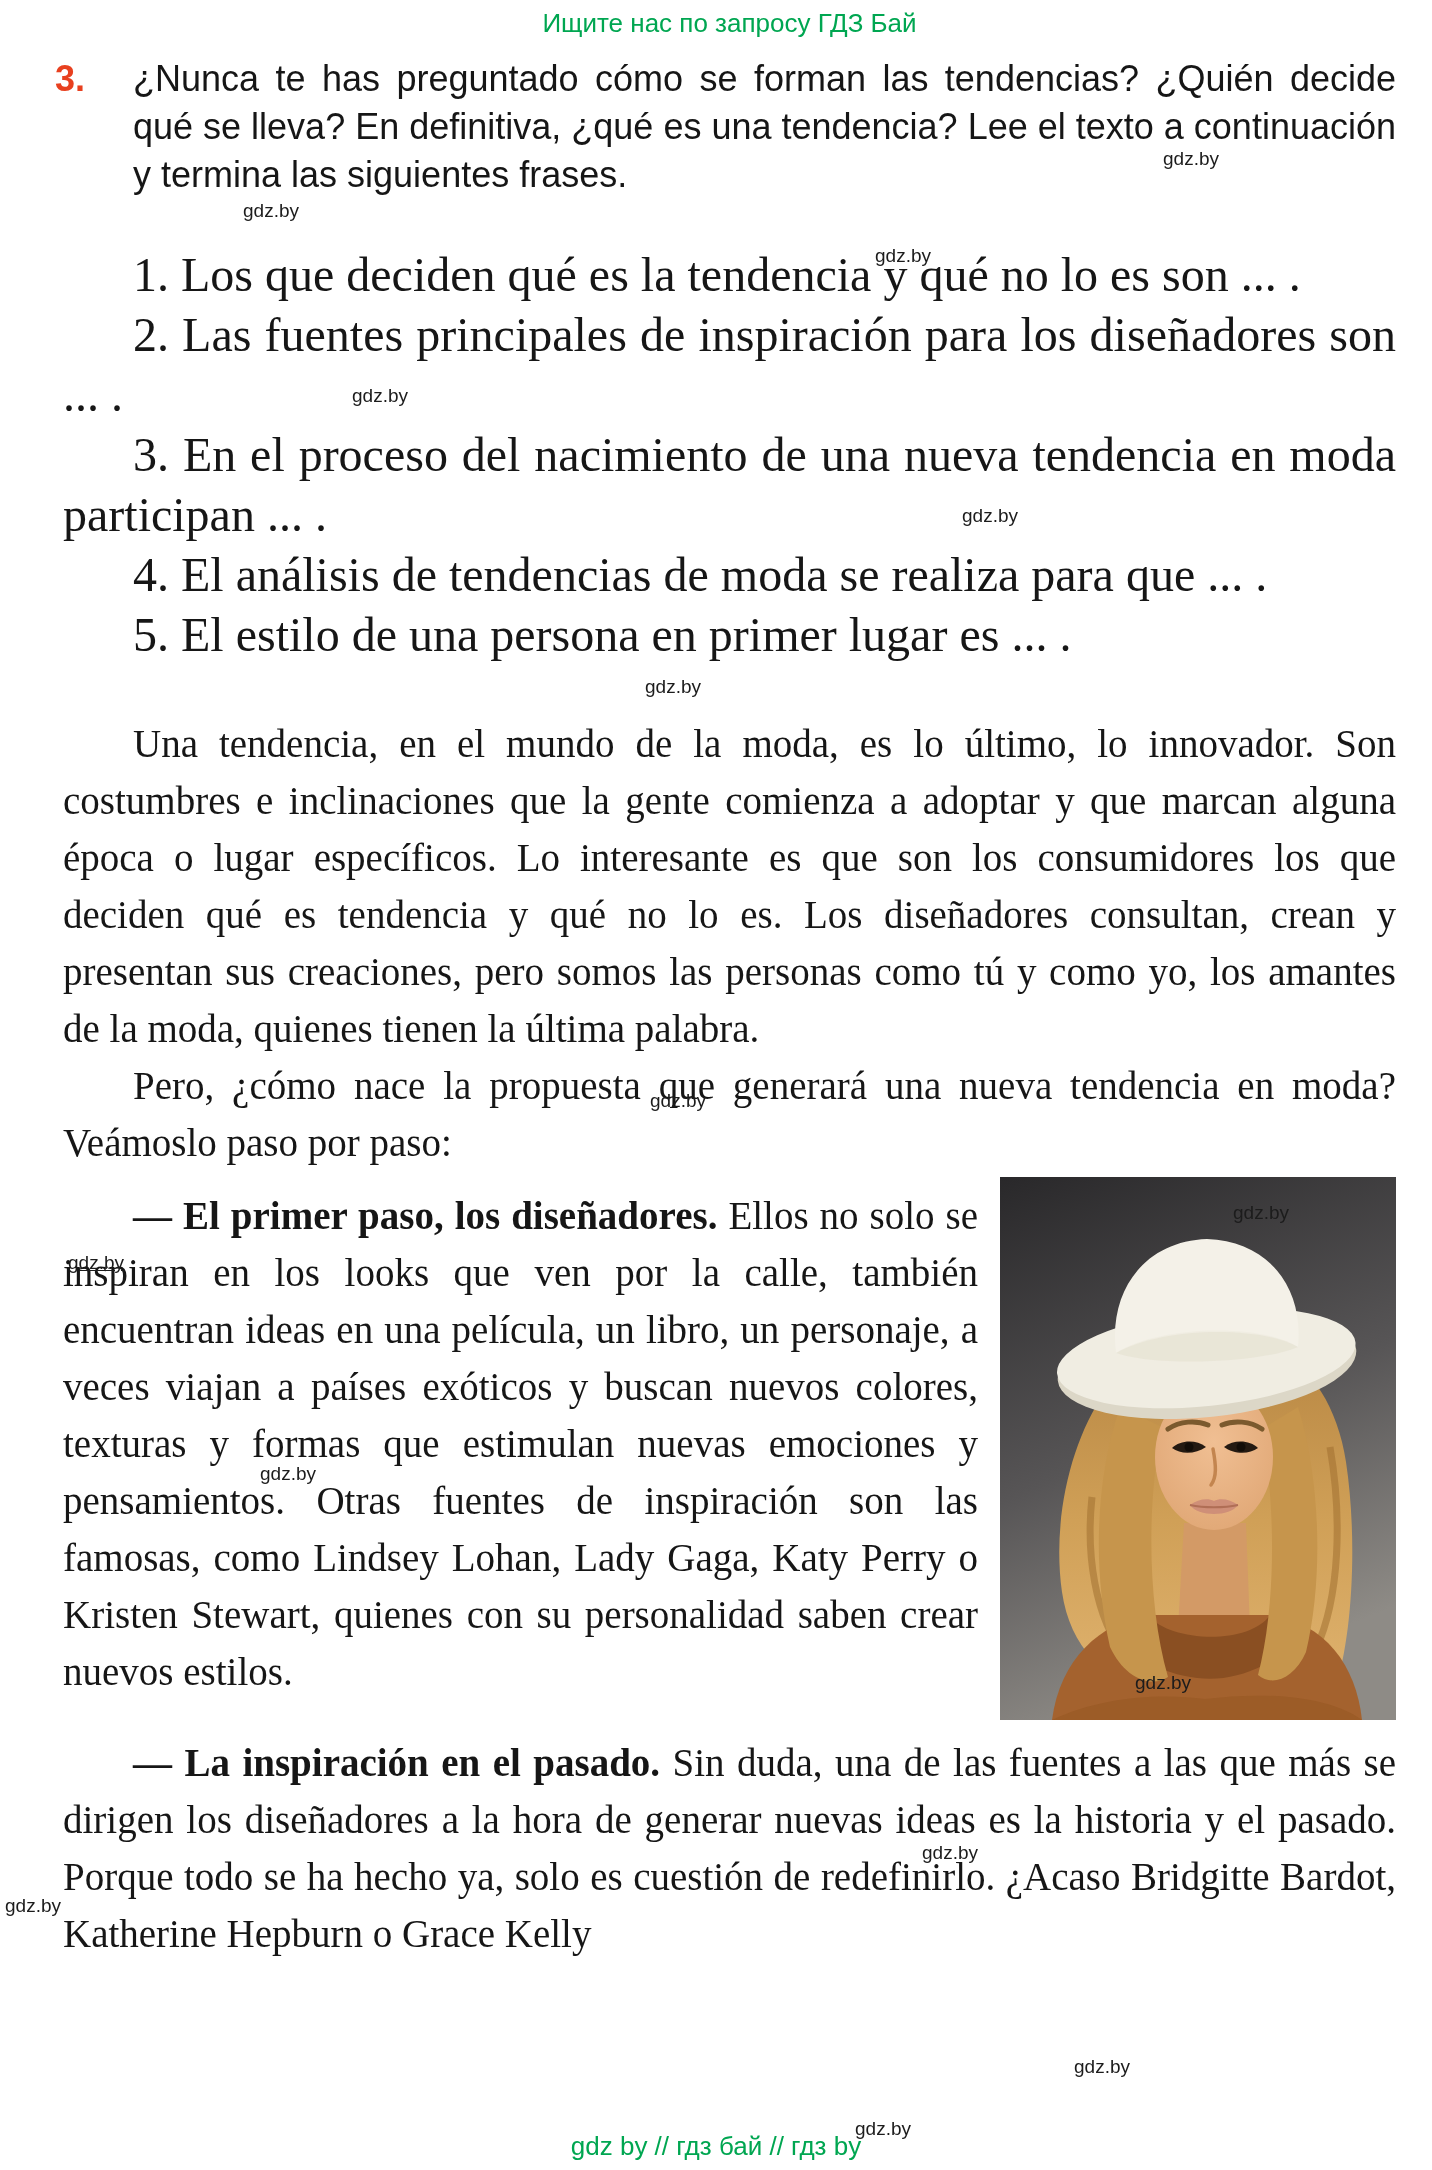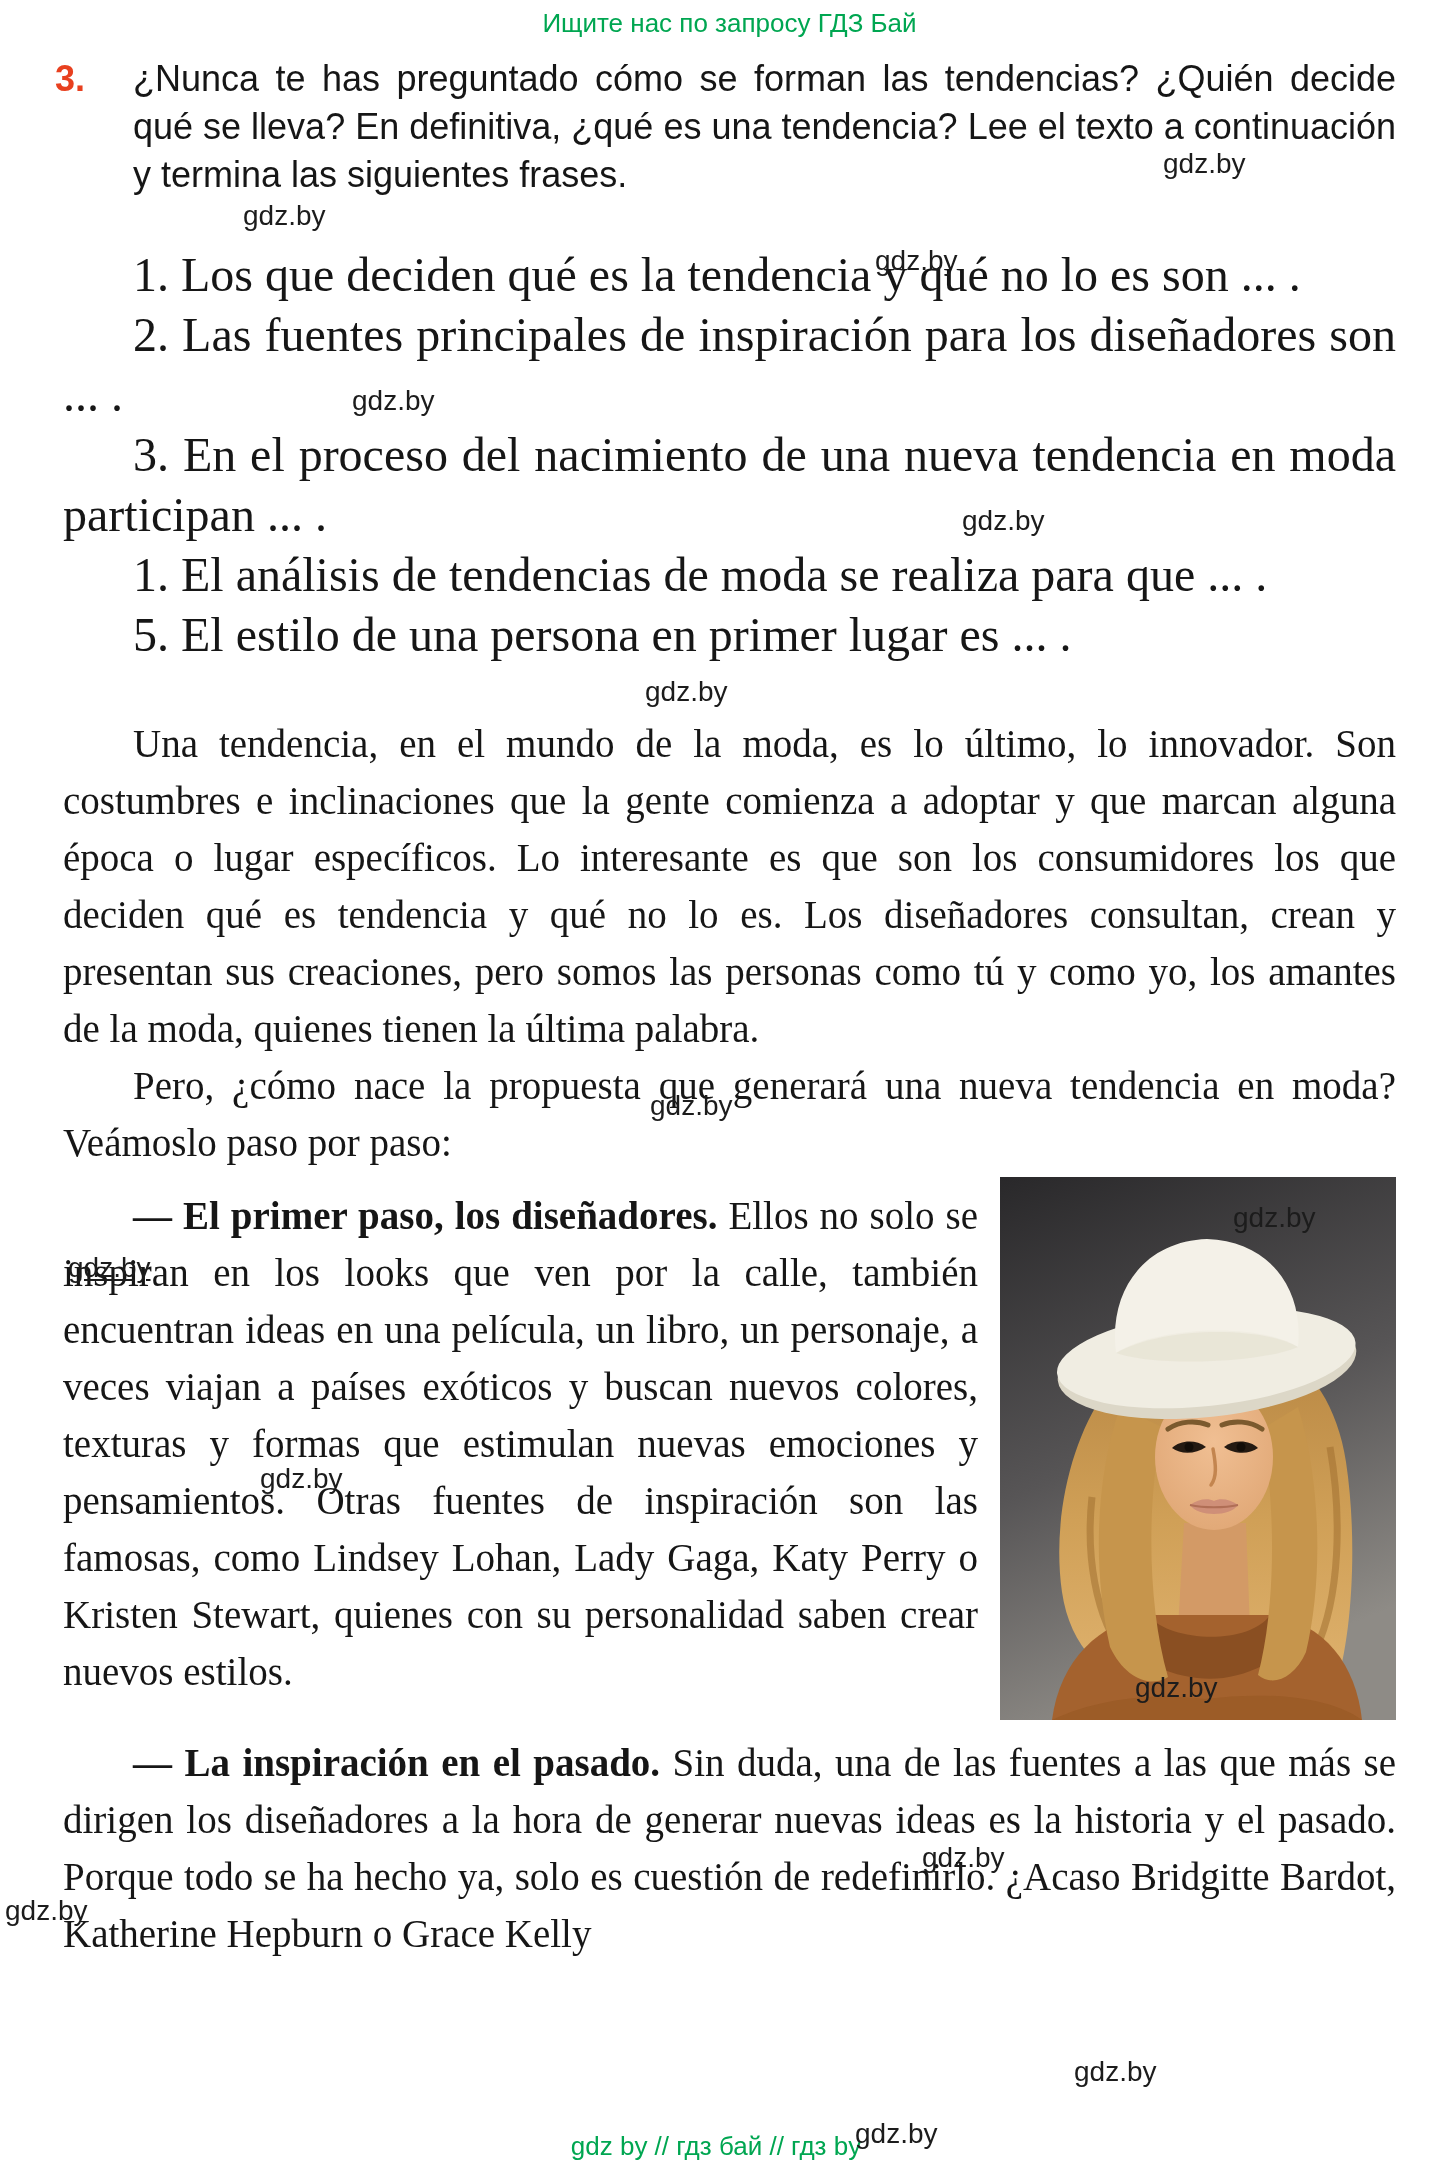--- a/index.html
+++ b/index.html
@@ -60,21 +60,21 @@
     float:right;
     width:396px; height:543px;
     margin:6px 0 14px 22px;
   }
   .photo svg { display:block; width:100%; height:100%; }
 
   .wm-layer { position:absolute; inset:0; pointer-events:none; }
   .wm {
     position:absolute;
     font-family:"Liberation Sans", sans-serif;
-    font-size:28px;
+    font-size:19px;
     color:#1c1c1c;
     white-space:nowrap;
   }
   .wm-u { text-decoration:underline; }
 </style>
 </head>
 <body>
 
 <div class="page">
 
@@ -82,21 +82,21 @@
 
   <section class="exercise">
     <span class="ex-num">3.</span>
     <p class="ex-text">¿Nunca te has preguntado cómo se forman las tendencias? ¿Quién decide qué se lleva? En definitiva, ¿qué es una tendencia? Lee el texto a continuación y termina las siguientes frases.</p>
   </section>
 
   <section class="items">
       <p class="item">1. Los que deciden qué es la tendencia y qué no lo es son ... .</p>
       <p class="item">2. Las fuentes principales de inspiración para los diseñadores son ... .</p>
       <p class="item">3. En el proceso del nacimiento de una nueva tendencia en moda participan ... .</p>
-      <p class="item">1. El análisis de tendencias de moda se realiza para que ... .</p>
+      <p class="item">4. El análisis de tendencias de moda se realiza para que ... .</p>
       <p class="item">5. El estilo de una persona en primer lugar es ... .</p>
     </section>
 
   <section class="bodytext">
 
     <p class="para">Una tendencia, en el mundo de la moda, es lo último, lo innovador. Son costumbres e inclinaciones que la gente comienza a adoptar y que marcan alguna época o lugar específicos. Lo interesante es que son los consumidores los que deciden qué es tendencia y qué no lo es. Los diseñadores consultan, crean y presentan sus creaciones, pero somos las personas como tú y como yo, los amantes de la moda, quienes tienen la última palabra.</p>
     <p class="para">Pero, ¿cómo nace la propuesta que generará una nueva tendencia en moda? Veámoslo paso por paso:</p>
 
     <figure class="photo" aria-label="Woman in a white floppy hat with long blonde hair and brown sweater">
       <svg viewBox="0 0 396 543" xmlns="http://www.w3.org/2000/svg">

